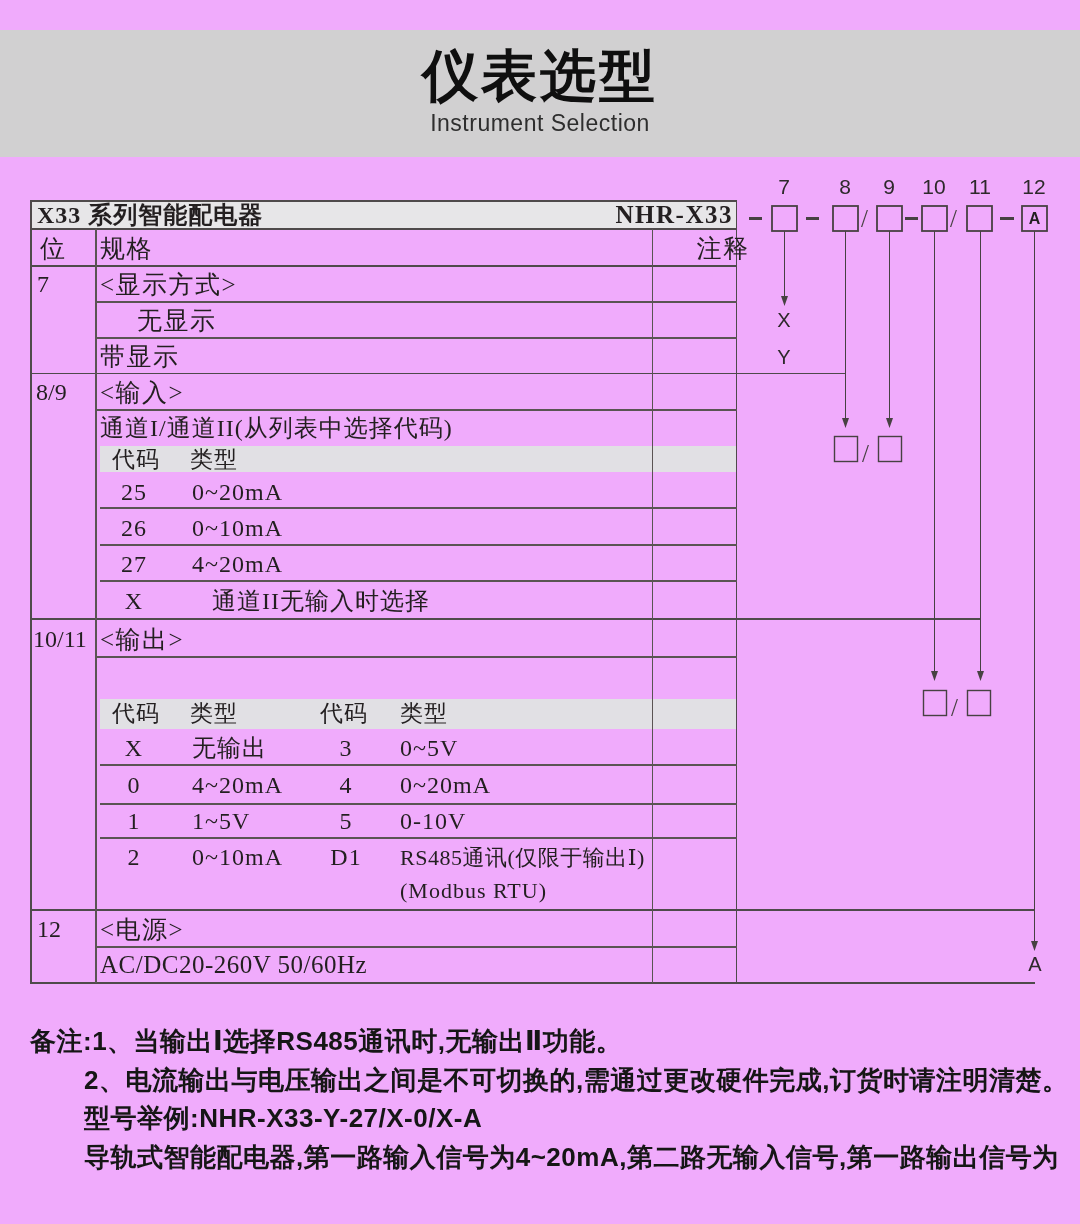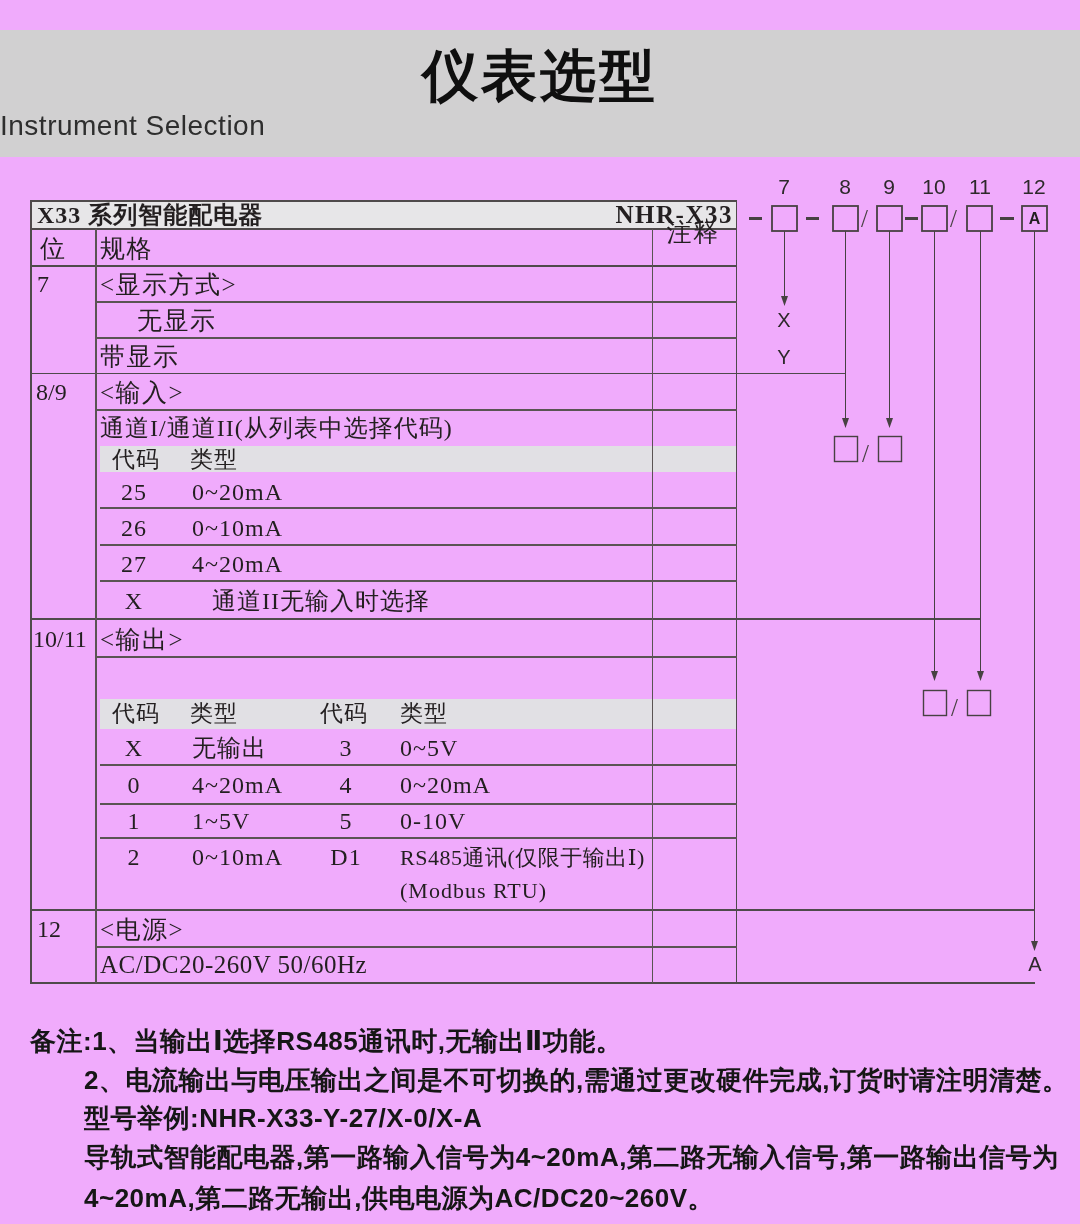--- a/index.html
+++ b/index.html
@@ -4,22 +4,22 @@
 <style>
   html,body{margin:0;padding:0;background:#fff;}
   .page{position:relative;width:1080px;height:1224px;background:#f0abfc;overflow:hidden;
         font-family:"Liberation Serif","DejaVu Serif",serif;color:#231f20;}
   .abs{position:absolute;white-space:nowrap;line-height:1.15;}
   .banner{background:#d1d0d1;}
   .bandbg{background:#e1e0e4;}
   .titleband{background:#e7e6e8;}
   .pgtitle{font-family:"Liberation Sans","DejaVu Sans",sans-serif;font-weight:900;font-size:56px;
            letter-spacing:3px;color:#0f0f0f;width:1080px;text-align:center;}
-  .pgsub{font-family:"Liberation Sans","DejaVu Sans",sans-serif;font-size:28px;color:#2e2e2e;
-         width:1080px;text-align:left;letter-spacing:0.5px;}
+  .pgsub{font-family:"Liberation Sans","DejaVu Sans",sans-serif;font-size:23px;color:#2e2e2e;
+         width:1080px;text-align:center;letter-spacing:0.5px;}
   .ser{font-size:25px;letter-spacing:1.5px;}
   .ser24{font-size:24px;letter-spacing:1px;}
   .pos{font-size:24px;letter-spacing:0;}
   .bold6{font-weight:600;}
   .cc{text-align:center;}
   .dg{font-family:"Liberation Sans","DejaVu Sans",sans-serif;font-size:21px;color:#2d292a;
       width:32px;text-align:center;}
   .xy{font-family:"Liberation Sans","DejaVu Sans",sans-serif;font-size:20px;color:#2d292a;
       width:32px;text-align:center;}
   .slash{font-size:25px;color:#474142;}
@@ -121,21 +121,21 @@
   <div class="abs xy" style="left:768px;top:346px;">Y</div>
   <div class="abs slash" style="left:862px;top:440px;">/</div>
   <div class="abs slash" style="left:951px;top:694px;">/</div>
   <div class="abs xy" style="left:1019px;top:953px;">A</div>
 
   <div class="abs ser24 bold6" style="left:37px;top:202px;">X33 系列智能配电器</div>
   <div class="abs ser bold6" style="right:347px;top:201px;">NHR-X33</div>
 
   <div class="abs ser" style="left:40px;top:235px;">位</div>
   <div class="abs ser" style="left:100px;top:235px;">规格</div>
-  <div class="abs ser cc" style="left:652px;top:219px;width:82px;">注释</div>
+  <div class="abs ser cc" style="left:652px;top:235px;width:82px;padding-left:30px;">注释</div>
 
   <div class="abs pos" style="left:37px;top:271px;">7</div>
   <div class="abs ser" style="left:100px;top:271px;">&lt;显示方式&gt;</div>
   <div class="abs ser" style="left:104px;top:307px;margin-left:33px;">无显示</div>
   <div class="abs ser" style="left:100px;top:343px;">带显示</div>
 
   <div class="abs pos" style="left:36px;top:379px;">8/9</div>
   <div class="abs ser" style="left:100px;top:379px;">&lt;输入&gt;</div>
   <div class="abs ser24" style="left:100px;top:415px;">通道I/通道II(从列表中选择代码)</div>
   <div class="abs ser24" style="left:112px;top:447px;font-size:23px;">代码</div>
@@ -179,15 +179,14 @@
   <div class="abs" style="left:400px;top:878px;font-size:22px;letter-spacing:1px;">(Modbus RTU)</div>
 
   <div class="abs pos" style="left:37px;top:916px;">12</div>
   <div class="abs ser" style="left:100px;top:916px;">&lt;电源&gt;</div>
   <div class="abs ser" style="left:100px;top:951px;letter-spacing:0.5px;">AC/DC20-260V 50/60Hz</div>
 
   <div class="abs note" style="left:30px;top:1027px;">备注:1、当输出Ⅰ选择RS485通讯时,无输出Ⅱ功能。</div>
   <div class="abs note" style="left:84px;top:1066px;">2、电流输出与电压输出之间是不可切换的,需通过更改硬件完成,订货时请注明清楚。</div>
   <div class="abs note" style="left:84px;top:1104px;">型号举例:NHR-X33-Y-27/X-0/X-A</div>
   <div class="abs note" style="left:84px;top:1143px;">导轨式智能配电器,第一路输入信号为4~20mA,第二路无输入信号,第一路输出信号为</div>
-  <div class="abs note" style="left:84px;top:1184px;">4~20mA,第二路无输出,供电电源为AC/DC20~260V。</div>
 
 </div>
 
 </body></html>

